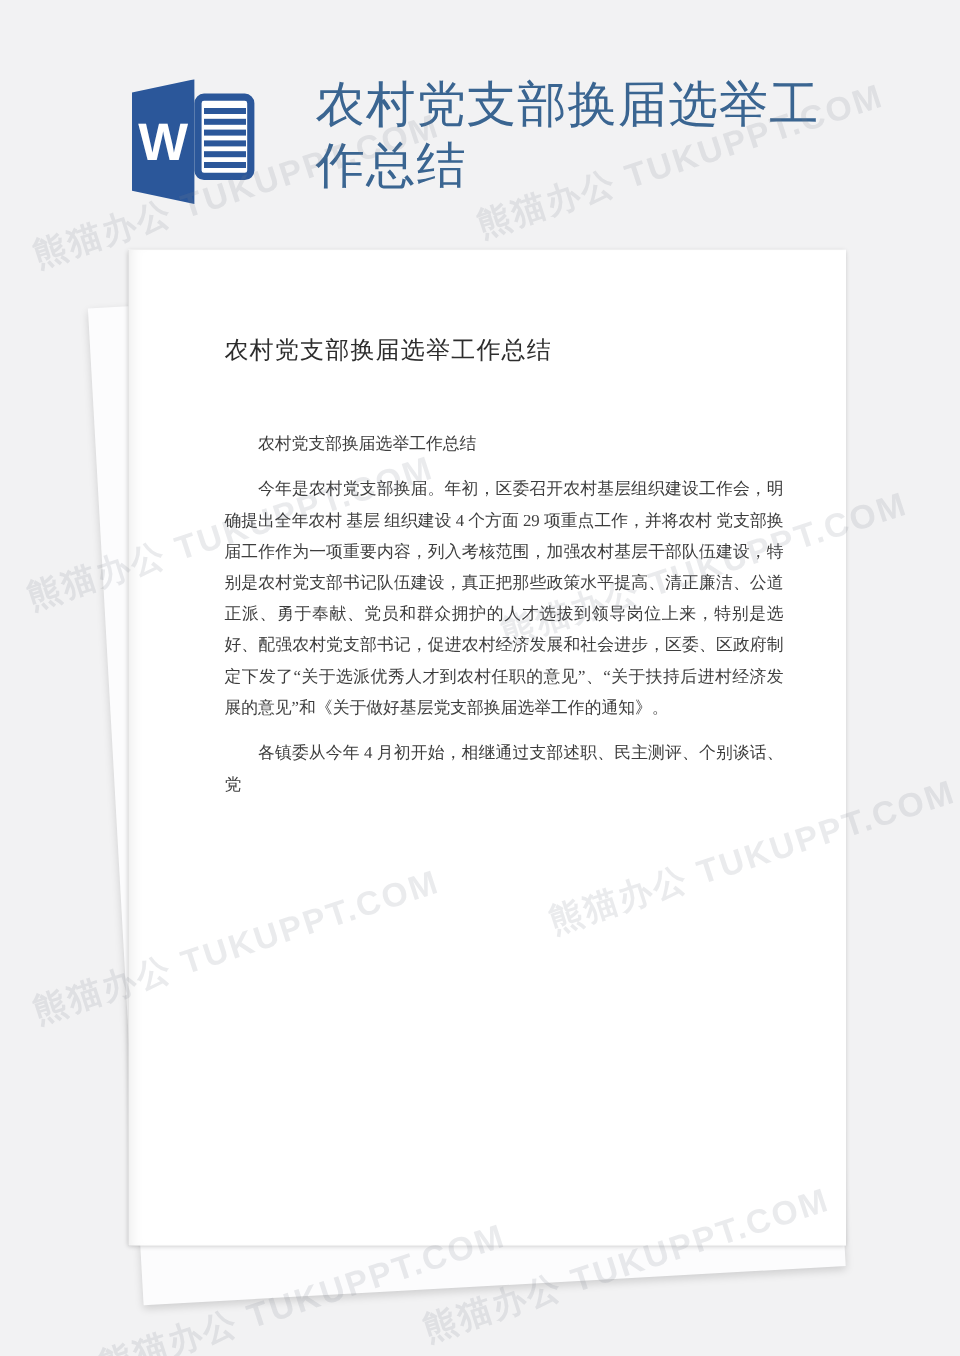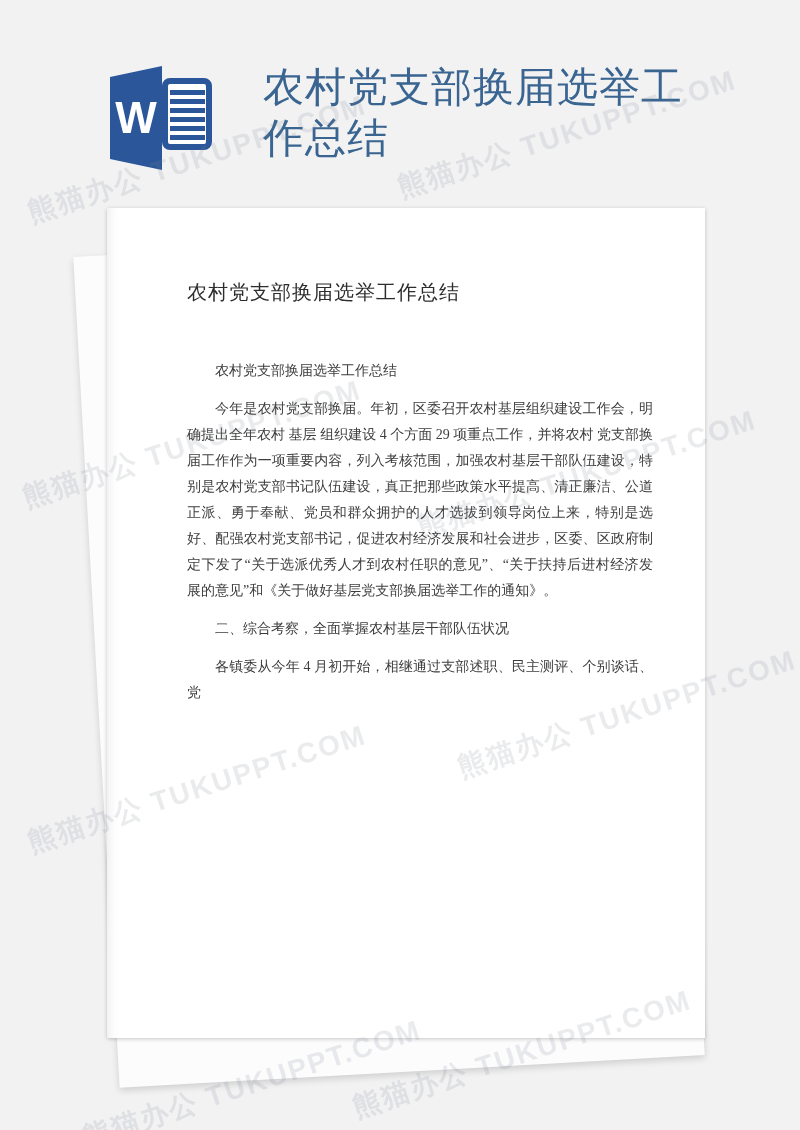--- a/index.html
+++ b/index.html
@@ -77,21 +77,20 @@
 
   <div class="hdr-title">农村党支部换届选举工作总结</div>
 
   <div class="sheet-back"></div>
 
   <div class="doc-page">
     <h1 class="doc-title">农村党支部换届选举工作总结</h1>
     <div class="doc-body">
         <p class="body">农村党支部换届选举工作总结</p>
         <p class="body">今年是农村党支部换届。年初，区委召开农村基层组织建设工作会，明确提出全年农村 基层 组织建设 4 个方面 29 项重点工作，并将农村 党支部换届工作作为一项重要内容，列入考核范围，加强农村基层干部队伍建设，特别是农村党支部书记队伍建设，真正把那些政策水平提高、清正廉洁、公道正派、勇于奉献、党员和群众拥护的人才选拔到领导岗位上来，特别是选好、配强农村党支部书记，促进农村经济发展和社会进步，区委、区政府制定下发了“关于选派优秀人才到农村任职的意见”、“关于扶持后进村经济发展的意见”和《关于做好基层党支部换届选举工作的通知》。</p>
-        <p class="heading">二、综合考察，全面掌握农村基层干部队伍状况</p>
         <p class="body">各镇委从今年 4 月初开始，相继通过支部述职、民主测评、个别谈话、党</p>
       </div>
   </div>
 
   <div class="wm-layer">
       <span class="wm" style="left: 20px; top: 140px;">熊猫办公 TUKUPPT.COM</span>
       <span class="wm" style="left: 390px; top: 115px;">熊猫办公 TUKUPPT.COM</span>
       <span class="wm" style="left: 15px; top: 425px;">熊猫办公 TUKUPPT.COM</span>
       <span class="wm" style="left: 410px; top: 455px;">熊猫办公 TUKUPPT.COM</span>
       <span class="wm" style="left: 20px; top: 770px;">熊猫办公 TUKUPPT.COM</span>

